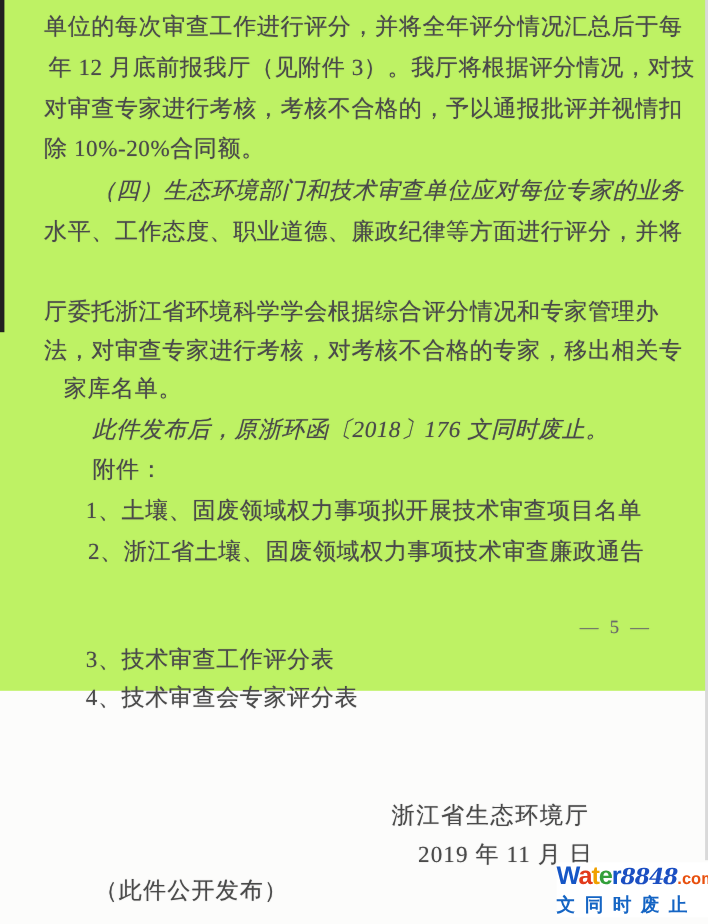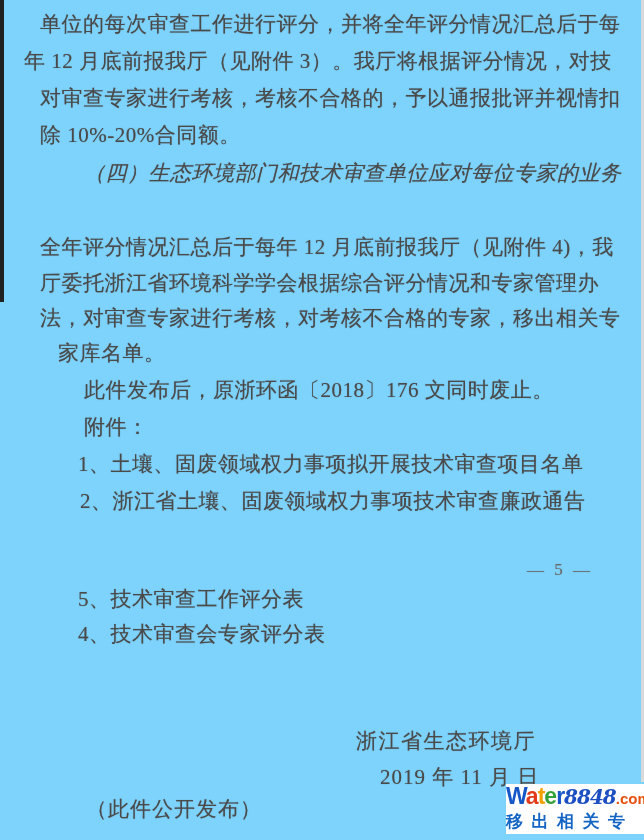--- a/index.html
+++ b/index.html
@@ -5,22 +5,22 @@
   * { margin: 0; padding: 0; box-sizing: border-box; }
   html, body { width: 644px; height: 840px; }
   body {
     background: #fcfcfb;
     font-family: "Liberation Serif", serif;
     overflow: hidden;
   }
   .page {
     position: relative;
     width: 644px;
-    height: 840px;
-    background: #7dd3fc;
+    height: 628px;
+    background: #bef264;
   }
   .ln {
     position: absolute;
     white-space: nowrap;
     font-size: 21px;
     color: #4a4a4a;
     letter-spacing: 0.5px;
     text-shadow: 0 0 1px rgba(74,74,74,0.55);
     font-family: "Liberation Serif", serif;
   }
@@ -86,44 +86,44 @@
 </style>
 </head>
 <body>
 
 <div class="page">
 
   <div class="edge-left"></div>
   <div class="edge-right"></div>
 
   <div class="ln" style="top:10px;  left:40px;">单位的每次审查工作进行评分，并将全年评分情况汇总后于每</div>
-  <div class="ln" style="top:47px;  left:24px;">年 12 月底前报我厅（见附件 3）。我厅将根据评分情况，对技</div>
+  <div class="ln" style="top:47px;  left:44px;">年 12 月底前报我厅（见附件 3）。我厅将根据评分情况，对技</div>
   <div class="ln" style="top:84px;  left:40px;">对审查专家进行考核，考核不合格的，予以通报批评并视情扣</div>
   <div class="ln" style="top:121px; left:40px;">除 10%-20%合同额。</div>
 
   <div class="ln" style="top:159px; left:84px;font-style:italic;">（四）生态环境部门和技术审查单位应对每位专家的业务</div>
-  <div class="ln" style="top:233px; left:40px;">全年评分情况汇总后于每年 12 月底前报我厅（见附件 4)，我</div>
+  <div class="ln" style="top:196px; left:40px;">水平、工作态度、职业道德、廉政纪律等方面进行评分，并将</div>
   <div class="ln" style="top:269px; left:40px;">厅委托浙江省环境科学学会根据综合评分情况和专家管理办</div>
   <div class="ln" style="top:304px; left:40px;">法，对审查专家进行考核，对考核不合格的专家，移出相关专</div>
   <div class="ln" style="top:339px; left:40px;margin-left:18px;">家库名单。</div>
 
-  <div class="ln" style="top:376px; left:84px;">此件发布后，原浙环函〔2018〕176 文同时废止。</div>
+  <div class="ln" style="top:376px; left:84px;font-style:italic;">此件发布后，原浙环函〔2018〕176 文同时废止。</div>
 
   <div class="ln" style="top:413px; left:84px;">附件：</div>
   <div class="ln" style="top:450px; left:78px;">1、土壤、固废领域权力事项拟开展技术审查项目名单</div>
   <div class="ln" style="top:487px; left:64px;margin-left:16px;">2、浙江省土壤、固废领域权力事项技术审查廉政通告</div>
-  <div class="ln" style="top:585px; left:78px;">5、技术审查工作评分表</div>
+  <div class="ln" style="top:585px; left:78px;">3、技术审查工作评分表</div>
   <div class="ln" style="top:620px; left:78px;">4、技术审查会专家评分表</div>
 
   <div class="pagenum">— 5 —</div>
 
   <div class="ln sig-org">浙江省生态环境厅</div>
   <div class="ln sig-date">2019 年 11 月 日</div>
   <div class="ln pub-note">（此件公开发布）</div>
 
   <div class="wm">
     <div class="wm-top">
       <span class="wm-letter" style="color: rgb(22, 86, 198);">W</span><span class="wm-letter" style="color: rgb(226, 58, 27);">a</span><span class="wm-letter" style="color: rgb(240, 161, 0);">t</span><span class="wm-letter" style="color: rgb(51, 160, 58);">e</span><span class="wm-letter" style="color: rgb(22, 86, 198);">r</span><span class="wm-num" style="color: rgb(28, 79, 194);">8848</span><span class="wm-tld" style="color: rgb(232, 80, 14);">.com</span>
     </div>
-    <div class="wm-site" style="color: rgb(21, 101, 196);">移出相关专</div>
+    <div class="wm-site" style="color: rgb(21, 101, 196);">文同时废止</div>
   </div>
 
 </div>
 
 </body></html>

